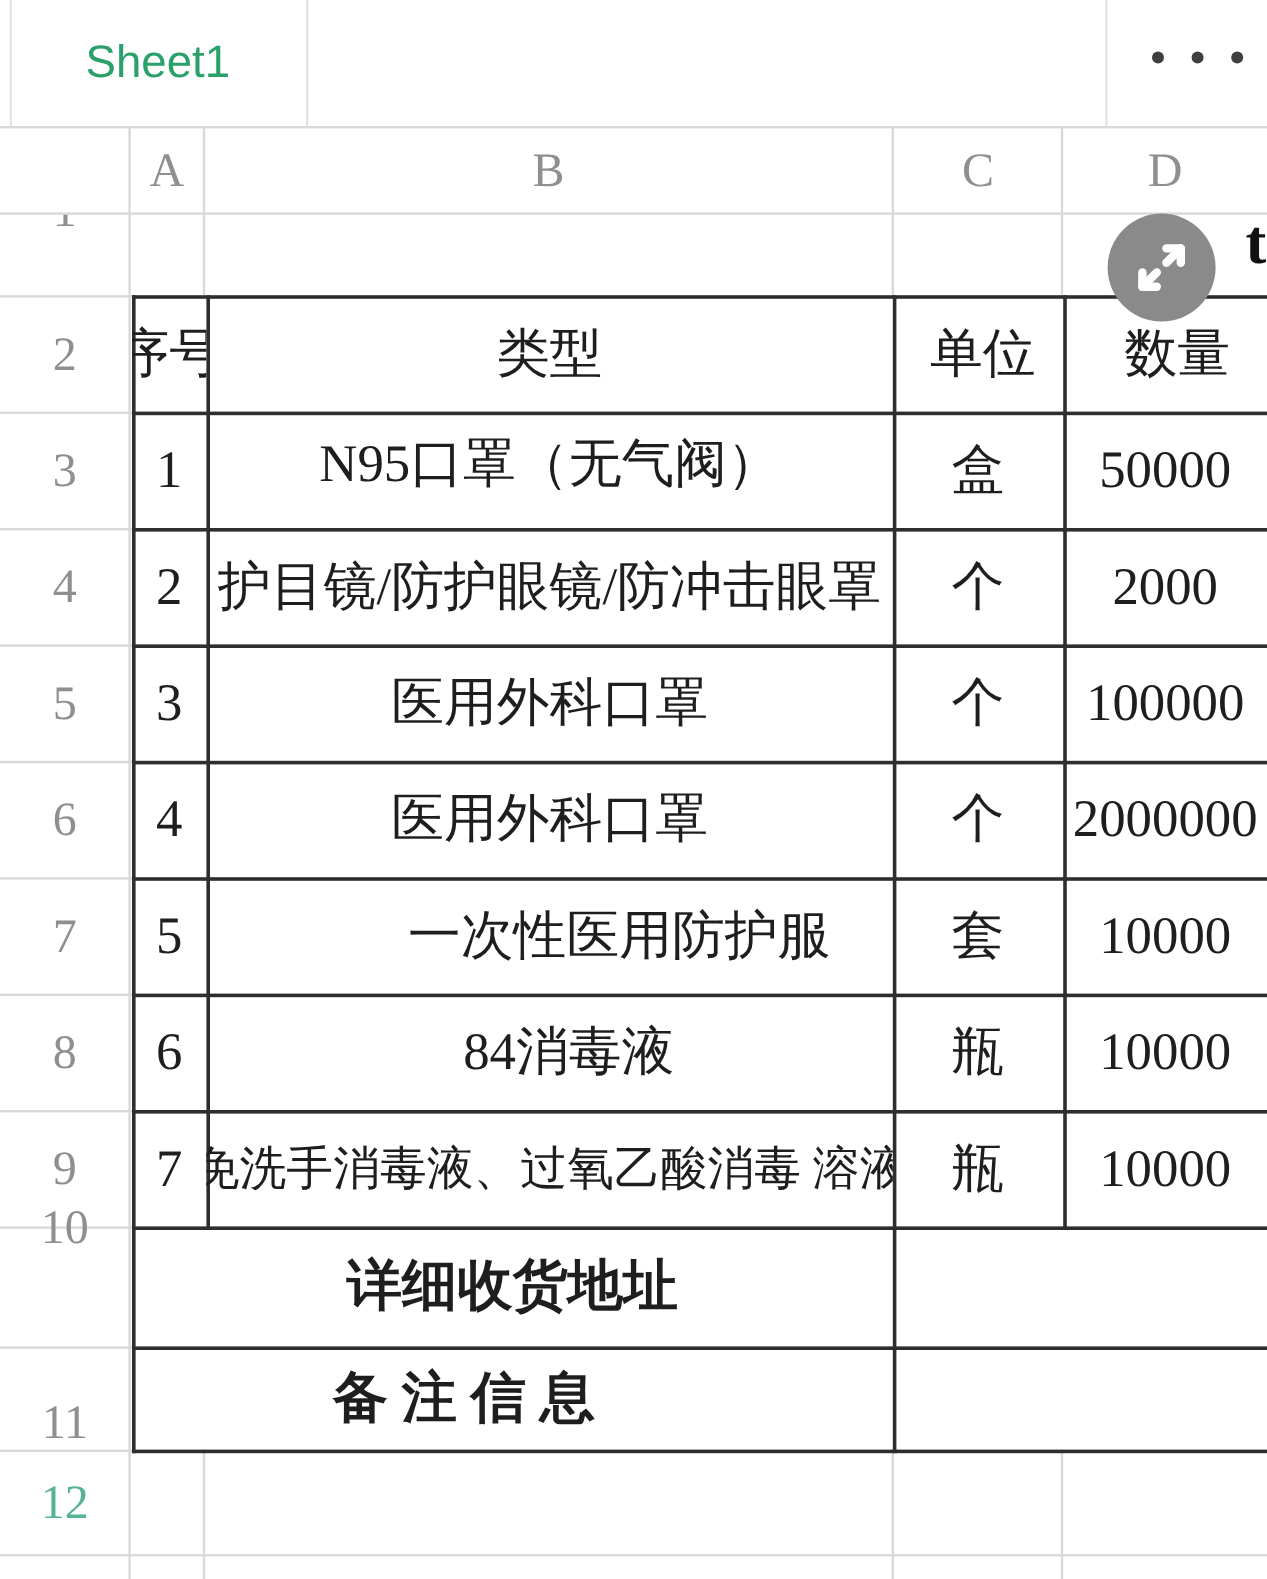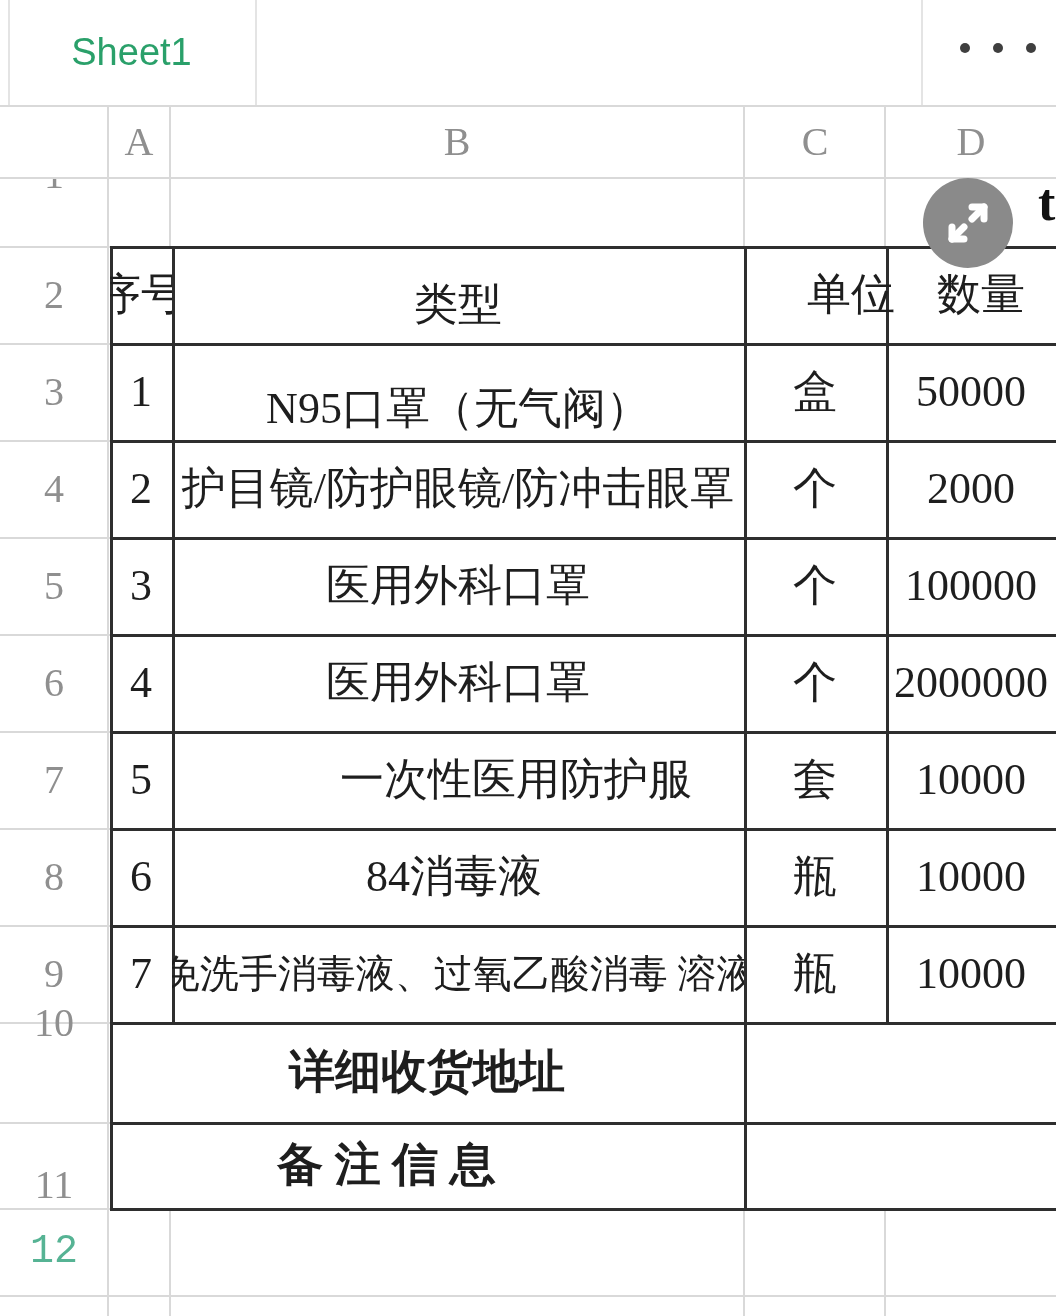--- a/index.html
+++ b/index.html
@@ -17,21 +17,21 @@
   .tvl{position:absolute;width:2px;background:var(--tabline);}
   .bv{position:absolute;width:3px;background:var(--border);}
   .bh{position:absolute;height:3px;background:var(--border);}
   
   .cell{position:absolute;display:flex;align-items:center;justify-content:center;
         white-space:nowrap;font-size:44px;overflow:hidden;}
   .rn{color:var(--hdr);font-size:40px;}
   .cl{color:var(--hdr);font-size:40px;}
   .bold{font-weight:bold;font-size:46px;}
   .small{font-size:39px;}
-  .rn-active{color:var(--active-row);font-family:Liberation Mono, monospace;}
+  .rn-active{color:var(--active-row);}
   
   .tab-label{position:absolute;left:8px;top:0;width:247px;height:105px;
     display:flex;align-items:center;justify-content:center;
     font-family:"Liberation Sans","DejaVu Sans",sans-serif;
     font-size:38px;color:var(--accent);}
   .dots{position:absolute;left:960px;top:38px;width:76px;height:20px;
     display:flex;align-items:center;justify-content:space-between;}
   .dots i{width:10px;height:10px;border-radius:50%;background:#3f3f3f;}
   
   .resize-btn{position:absolute;left:923px;top:178px;width:90px;height:90px;
@@ -116,26 +116,26 @@
 <div class="cell rn" style="left:0;top:537px;width:108px;height:97px">5</div>
 <div class="cell rn" style="left:0;top:634px;width:108px;height:97px">6</div>
 <div class="cell rn" style="left:0;top:731px;width:108px;height:97px">7</div>
 <div class="cell rn" style="left:0;top:828px;width:108px;height:97px">8</div>
 <div class="cell rn" style="left:0;top:925px;width:108px;height:97px">9</div>
 <div class="cell rn" style="left:0;top:972px;width:108px;height:100px">10</div>
 <div class="cell rn" style="left:0;top:1141px;width:108px;height:86px">11</div>
 <div class="cell rn rn-active" style="left:0;top:1208px;width:108px;height:87px">12</div>
 
 <div class="cell" style="left:110px;top:246px;width:62px;height:97px">序号</div>
-<div class="cell" style="left:172px;top:256px;width:572px;height:97px">类型</div>
-<div class="cell" style="left:780px;top:246px;width:142px;height:97px">单位</div>
+<div class="cell" style="left:172px;top:246px;width:572px;height:97px">类型</div>
+<div class="cell" style="left:748px;top:246px;width:142px;height:97px">单位</div>
 <div class="cell" style="left:886px;top:246px;width:190px;height:97px">数量</div>
 
 <div class="cell" style="left:110px;top:343px;width:62px;height:97px">1</div>
-<div class="cell" style="left:172px;top:363px;width:572px;height:91px">N95口罩（无气阀）</div>
+<div class="cell" style="left:172px;top:341px;width:572px;height:91px">N95口罩（无气阀）</div>
 <div class="cell" style="left:744px;top:343px;width:142px;height:97px">盒</div>
 <div class="cell" style="left:886px;top:343px;width:170px;height:97px">50000</div>
 
 <div class="cell" style="left:110px;top:440px;width:62px;height:97px">2</div>
 <div class="cell" style="left:172px;top:440px;width:572px;height:97px">护目镜/防护眼镜/防冲击眼罩</div>
 <div class="cell" style="left:744px;top:440px;width:142px;height:97px">个</div>
 <div class="cell" style="left:886px;top:440px;width:170px;height:97px">2000</div>
 
 <div class="cell" style="left:110px;top:537px;width:62px;height:97px">3</div>
 <div class="cell" style="left:172px;top:537px;width:572px;height:97px">医用外科口罩</div>
@@ -146,21 +146,21 @@
 <div class="cell" style="left:172px;top:634px;width:572px;height:97px">医用外科口罩</div>
 <div class="cell" style="left:744px;top:634px;width:142px;height:97px">个</div>
 <div class="cell" style="left:886px;top:634px;width:170px;height:97px">2000000</div>
 
 <div class="cell" style="left:110px;top:731px;width:62px;height:97px">5</div>
 <div class="cell" style="left:172px;top:731px;width:688px;height:97px">一次性医用防护服</div>
 <div class="cell" style="left:744px;top:731px;width:142px;height:97px">套</div>
 <div class="cell" style="left:886px;top:731px;width:170px;height:97px">10000</div>
 
 <div class="cell" style="left:110px;top:828px;width:62px;height:97px">6</div>
-<div class="cell" style="left:168px;top:828px;width:572px;height:97px">84消毒液</div>
+<div class="cell" style="left:188px;top:828px;width:572px;height:97px">84消毒液</div>
 <div class="cell" style="left:744px;top:828px;width:142px;height:97px">瓶</div>
 <div class="cell" style="left:886px;top:828px;width:170px;height:97px">10000</div>
 
 <div class="cell" style="left:110px;top:925px;width:62px;height:97px">7</div>
 <div class="cell small" style="left:172px;top:925px;width:572px;height:97px">免洗手消毒液、过氧乙酸消毒 溶液</div>
 <div class="cell" style="left:744px;top:925px;width:142px;height:97px">瓶</div>
 <div class="cell" style="left:886px;top:925px;width:170px;height:97px">10000</div>
 
 <div class="cell bold" style="left:110px;top:1022px;width:634px;height:100px">详细收货地址</div>
 <div class="cell" style="left:744px;top:1022px;width:312px;height:100px"></div>

